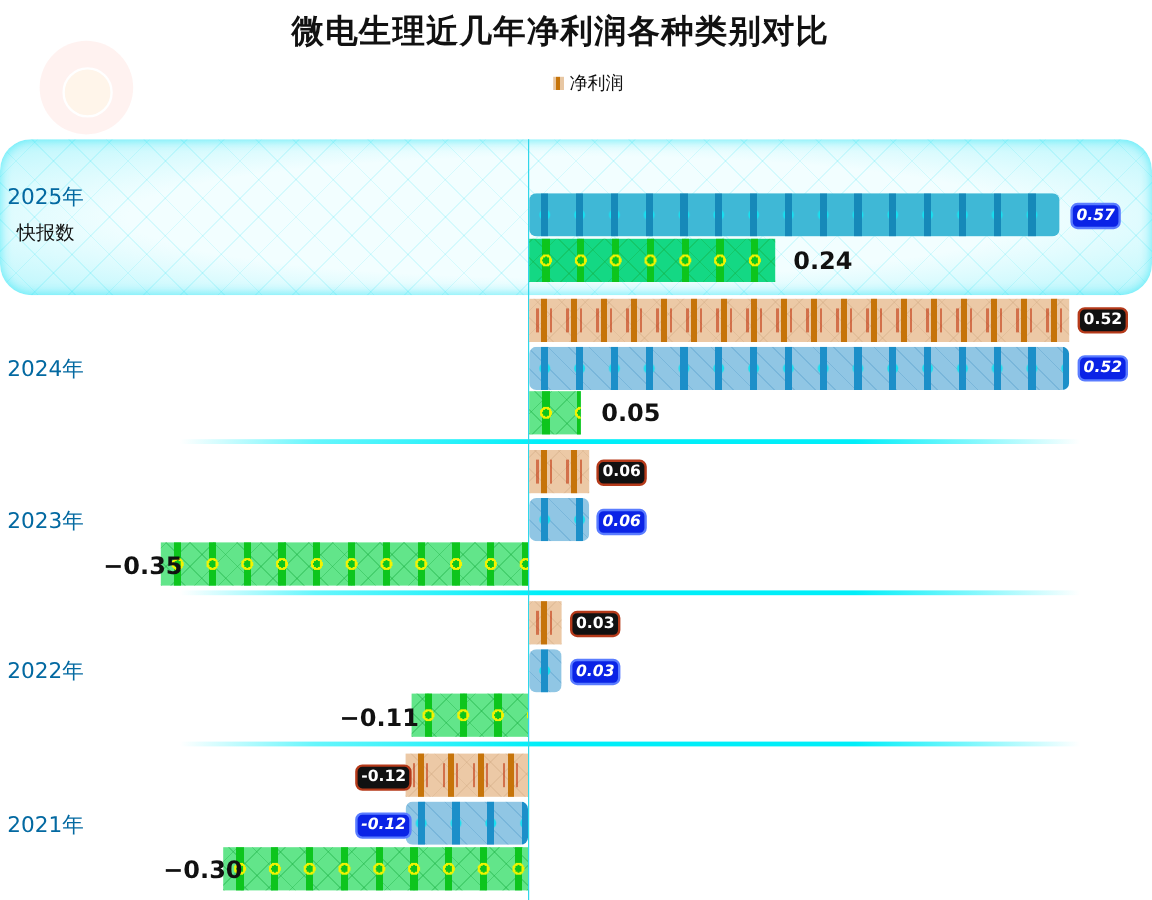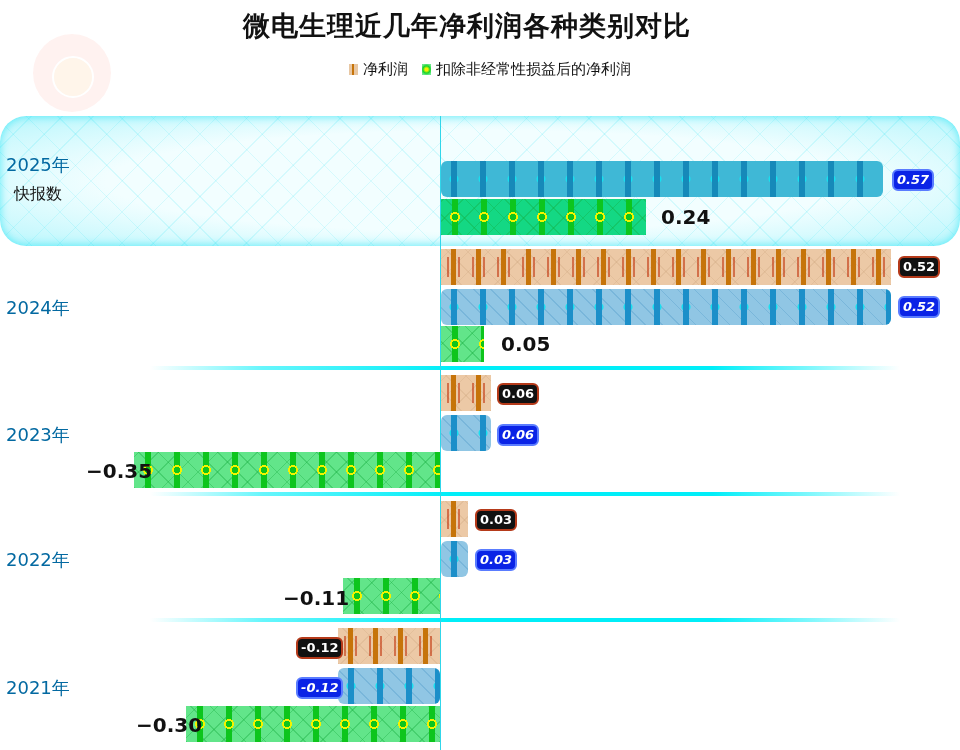--- a/index.html
+++ b/index.html
@@ -102,24 +102,20 @@
 
 <div class="watermark"></div>
 
 <div class="title">微电生理近几年净利润各种类别对比</div>
 
 <div class="legend">
   <div class="legend-item">
     <span class="legend-swatch sw-brown"></span>
     <span>净利润</span>
   </div>
-  <div class="legend-item">
-    <span class="legend-swatch sw-green"></span>
-    <span>扣除非经常性损益后的净利润</span>
-  </div>
 </div>
 
 <div class="highlight"></div>
 
 <div class="sep" style="top:366px;"></div>
 <div class="sep" style="top:492px;"></div>
 <div class="sep" style="top:618px;"></div>
 
 <div class="axis"></div>
 

